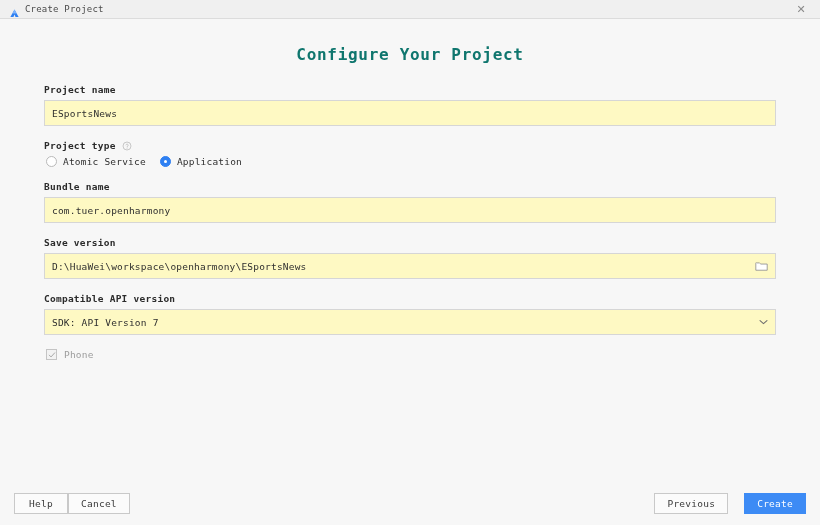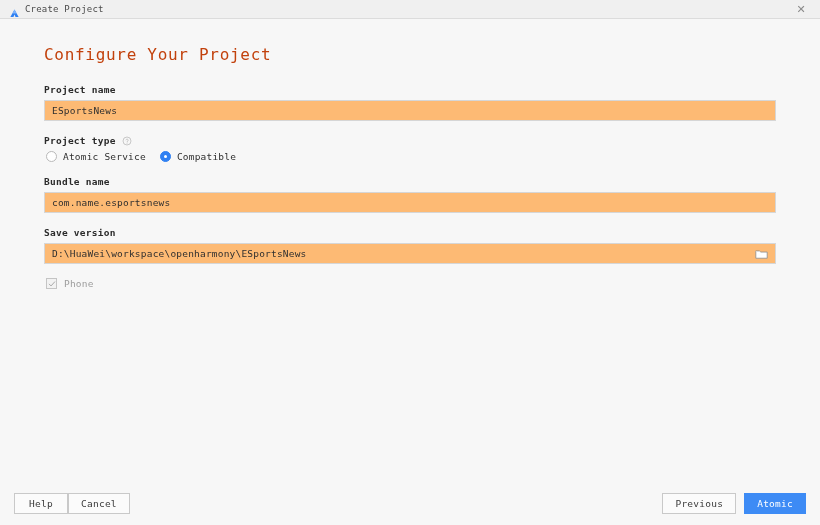--- a/index.html
+++ b/index.html
@@ -65,25 +65,26 @@
 
   
   .content {
     flex: 1 1 auto;
     padding: 26px 44px 0 44px;
     box-sizing: border-box;
     position: relative;
   }
   .page-title {
     font-size: 16px;
-    color: #c2410c;
+    color: #0f766e;
     letter-spacing: 0.7px;
     margin: 0 0 20px 0;
-    font-weight: normal;
-    font-family: "DejaVu Sans Mono", "Liberation Mono", monospace;
+    font-weight: bold;
+    font-family: "DejaVu Sans Mono", "Liberation Mono", monospace;
+    text-align: center;
   }
 
   .field { margin-bottom: 0; }
   .field-label {
     font-size: 9.5px;
     color: #2b2b2b;
     font-weight: bold;
     letter-spacing: 0.25px;
     display: flex;
     align-items: center;
@@ -94,26 +95,26 @@
     width: 10px;
     height: 10px;
     margin-left: 6px;
     display: inline-block;
     vertical-align: middle;
   }
 
   .text-input {
     position: relative;
     height: 21px;
-    background: #fdba74;
+    background: #fef9c3;
     border: 1px solid #d6d6d6;
     box-sizing: border-box;
     display: flex;
     align-items: center;
-    padding: 0 7px;
+    padding: 12px 7px;
     margin-bottom: 14px;
   }
   .text-input .value {
     font-size: 9.5px;
     color: #2f2f2f;
     letter-spacing: 0.2px;
     white-space: nowrap;
     overflow: hidden;
     font-family: "DejaVu Sans Mono", "Liberation Mono", monospace;
   }
@@ -197,21 +198,21 @@
   .footer {
     flex: none;
     height: 44px;
     display: flex;
     align-items: center;
     padding: 0 14px;
     box-sizing: border-box;
     background: #f7f7f7;
   }
   .footer-left { display: flex; }
-  .footer-right { margin-left: auto; display: flex; gap: 8px; }
+  .footer-right { margin-left: auto; display: flex; gap: 16px; }
   .btn {
     min-width: 54px;
     height: 21px;
     padding: 0 12px;
     background: #fbfbfb;
     border: 1px solid #c9c9c9;
     box-sizing: border-box;
     font-size: 9.5px;
     color: #3a3a3a;
     letter-spacing: 0.25px;
@@ -268,50 +269,63 @@
           </svg>
         </span>
       </div>
       <div class="radio-row">
         <label class="radio-item">
           <span class="radio"></span>
           <span class="radio-label">Atomic Service</span>
         </label>
         <label class="radio-item">
           <span class="radio checked"></span>
-          <span class="radio-label">Compatible</span>
+          <span class="radio-label">Application</span>
         </label>
       </div>
     </div>
 
     <div class="field">
       <div class="field-label">
         <span>Bundle name</span>
       </div>
       <div class="text-input">
-        <span class="value" title="Bundle name">com.name.esportsnews</span>
+        <span class="value" title="Bundle name">com.tuer.openharmony</span>
       </div>
     </div>
 
     <div class="field">
       <div class="field-label">
         <span>Save version</span>
       </div>
       <div class="text-input">
         <span class="value" title="Save location">D:\HuaWei\workspace\openharmony\ESportsNews</span>
         <span class="trailing">
           <svg viewBox="0 0 16 14" width="13" height="12" aria-hidden="true">
             <path d="M1 3.2 h4.6 l1.2 1.4 H15 v7.6 H1 Z" fill="#ffffff" stroke="#8c8c8c" stroke-width="1" stroke-linejoin="round"></path>
             <path d="M1 3.2 h4.6 l1.2 1.4 H1 Z" fill="#d9d9d9" stroke="none"></path>
           </svg>
         </span>
       </div>
     </div>
 
 
+    <div class="field">
+      <div class="field-label">
+        <span>Compatible API version</span>
+      </div>
+      <div class="text-input">
+        <span class="value">SDK: API Version 7</span>
+        <span class="trailing">
+          <svg viewBox="0 0 12 8" width="9" height="6" aria-hidden="true">
+            <path d="M1.4 2.2 L6 6.2 L10.6 2.2" fill="none" stroke="#6e6e6e" stroke-width="1.4" stroke-linecap="round" stroke-linejoin="round"></path>
+          </svg>
+        </span>
+      </div>
+    </div>
 
     <div class="field">
       <div class="check-row">
         <label class="check-item" style="display:flex;align-items:center;">
           <span class="checkbox">
             <svg viewBox="0 0 10 10" width="8" height="8" aria-hidden="true">
               <path d="M1.6 5.2 L3.8 7.4 L8.4 2.3" fill="none" stroke="#9d9d9d" stroke-width="1.1" stroke-linecap="round" stroke-linejoin="round"></path>
             </svg>
           </span>
           <span class="check-label">Phone</span>
@@ -321,17 +335,17 @@
 
   </div>
 
   <div class="footer">
     <div class="footer-left">
       <div class="btn">Help</div>
       <div class="btn">Cancel</div>
     </div>
     <div class="footer-right">
       <div class="btn">Previous</div>
-      <div class="btn primary">Atomic</div>
+      <div class="btn primary">Create</div>
     </div>
   </div>
 
 </div>
 
 </body></html>

